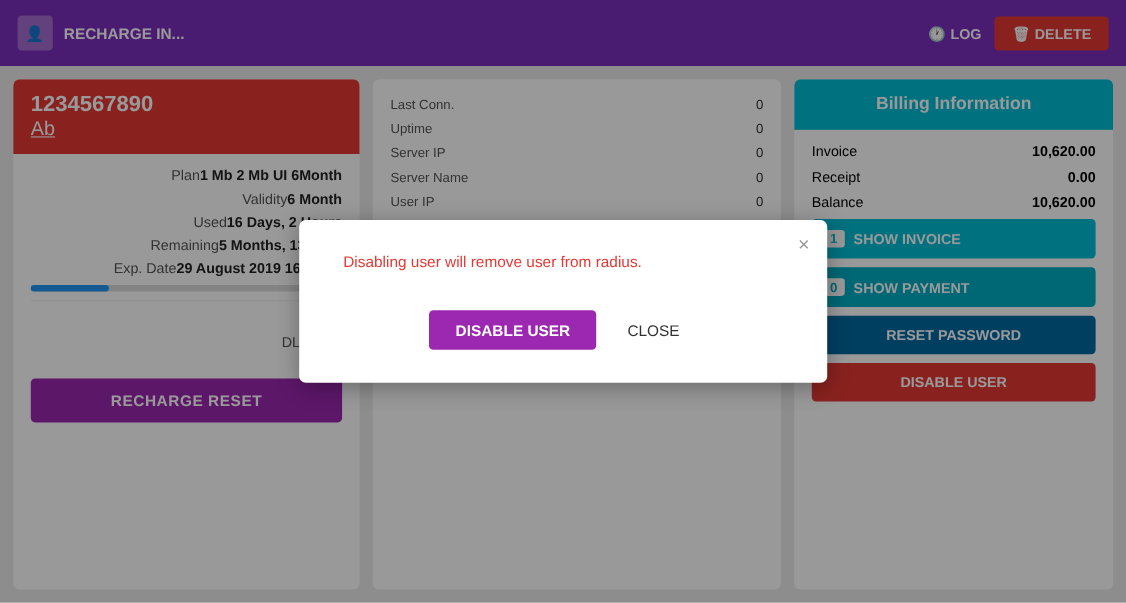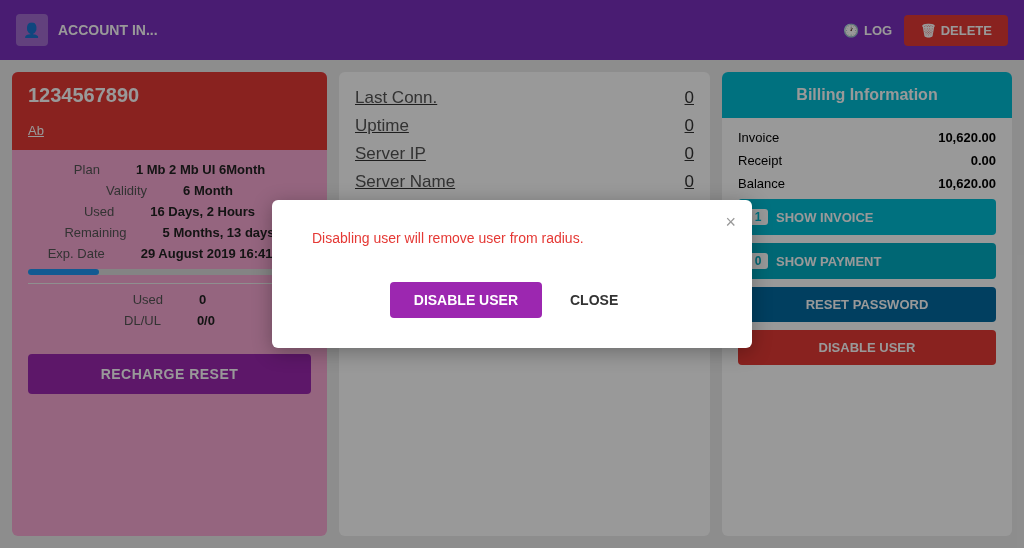--- a/index.html
+++ b/index.html
@@ -75,49 +75,48 @@
     .main {
       display: flex;
       gap: 12px;
       padding: 12px;
       height: calc(548px - 60px);
       background: #ececec;
     }
 
     
     .left-panel {
-      background: #f9a8d4;
+      background: #ffffff;
       border-radius: 6px;
       width: 315px;
       flex-shrink: 0;
       overflow: hidden;
     }
     .user-header {
       background: #e53935;
       color: white;
       padding: 12px 16px;
       font-size: 20px;
       font-weight: bold;
     }
     .user-header-sub {
-      font-size: 13px;
+      font-size: 18px;
       font-weight: normal;
-      margin-top: 16px;
+      margin-top: 0;
       text-decoration: underline;
     }
     .user-info {
       padding: 12px 16px;
     }
     .info-row {
       display: flex;
-      justify-content: center;
+      justify-content: flex-end;
       margin-bottom: 6px;
       font-size: 13px;
       color: #333;
-      gap: 36px;
     }
     .info-row .label { color: #555; }
     .info-row .value { font-weight: bold; color: #222; }
     .progress-bar-container {
       margin: 8px 0;
       background: #ddd;
       border-radius: 4px;
       height: 6px;
     }
     .progress-bar-fill {
@@ -150,23 +149,22 @@
       background: white;
       border-radius: 6px;
       flex: 1;
       padding: 16px;
       overflow: hidden;
     }
     .conn-row {
       display: flex;
       justify-content: space-between;
       margin-bottom: 8px;
-      font-size: 17px;
+      font-size: 12px;
       color: #333;
-      text-decoration: underline;
     }
     .conn-row .label { color: #555; }
     .conn-row .value { color: #333; }
 
     
     .right-panel {
       background: white;
       border-radius: 6px;
       width: 290px;
       flex-shrink: 0;
@@ -319,32 +317,32 @@
       border-radius: 4px;
       font-size: 14px;
       font-weight: bold;
       cursor: pointer;
     }
     .btn-close-modal {
       background: none;
       border: none;
       color: #333;
       font-size: 14px;
-      font-weight: bold;
+      font-weight: normal;
       cursor: pointer;
       padding: 10px 16px;
     }
   </style>
 </head>
 <body>
 
 <div class="header">
   <div class="header-left">
     <div class="header-avatar">👤</div>
-    <span>ACCOUNT IN...</span>
+    <span>RECHARGE IN...</span>
   </div>
   <div class="header-right">
     <button class="btn-log">
       <span>🕐</span>
       <span>LOG</span>
     </button>
     <button class="btn-delete">
       <span>🗑</span>
       <span>DELETE</span>
     </button>

